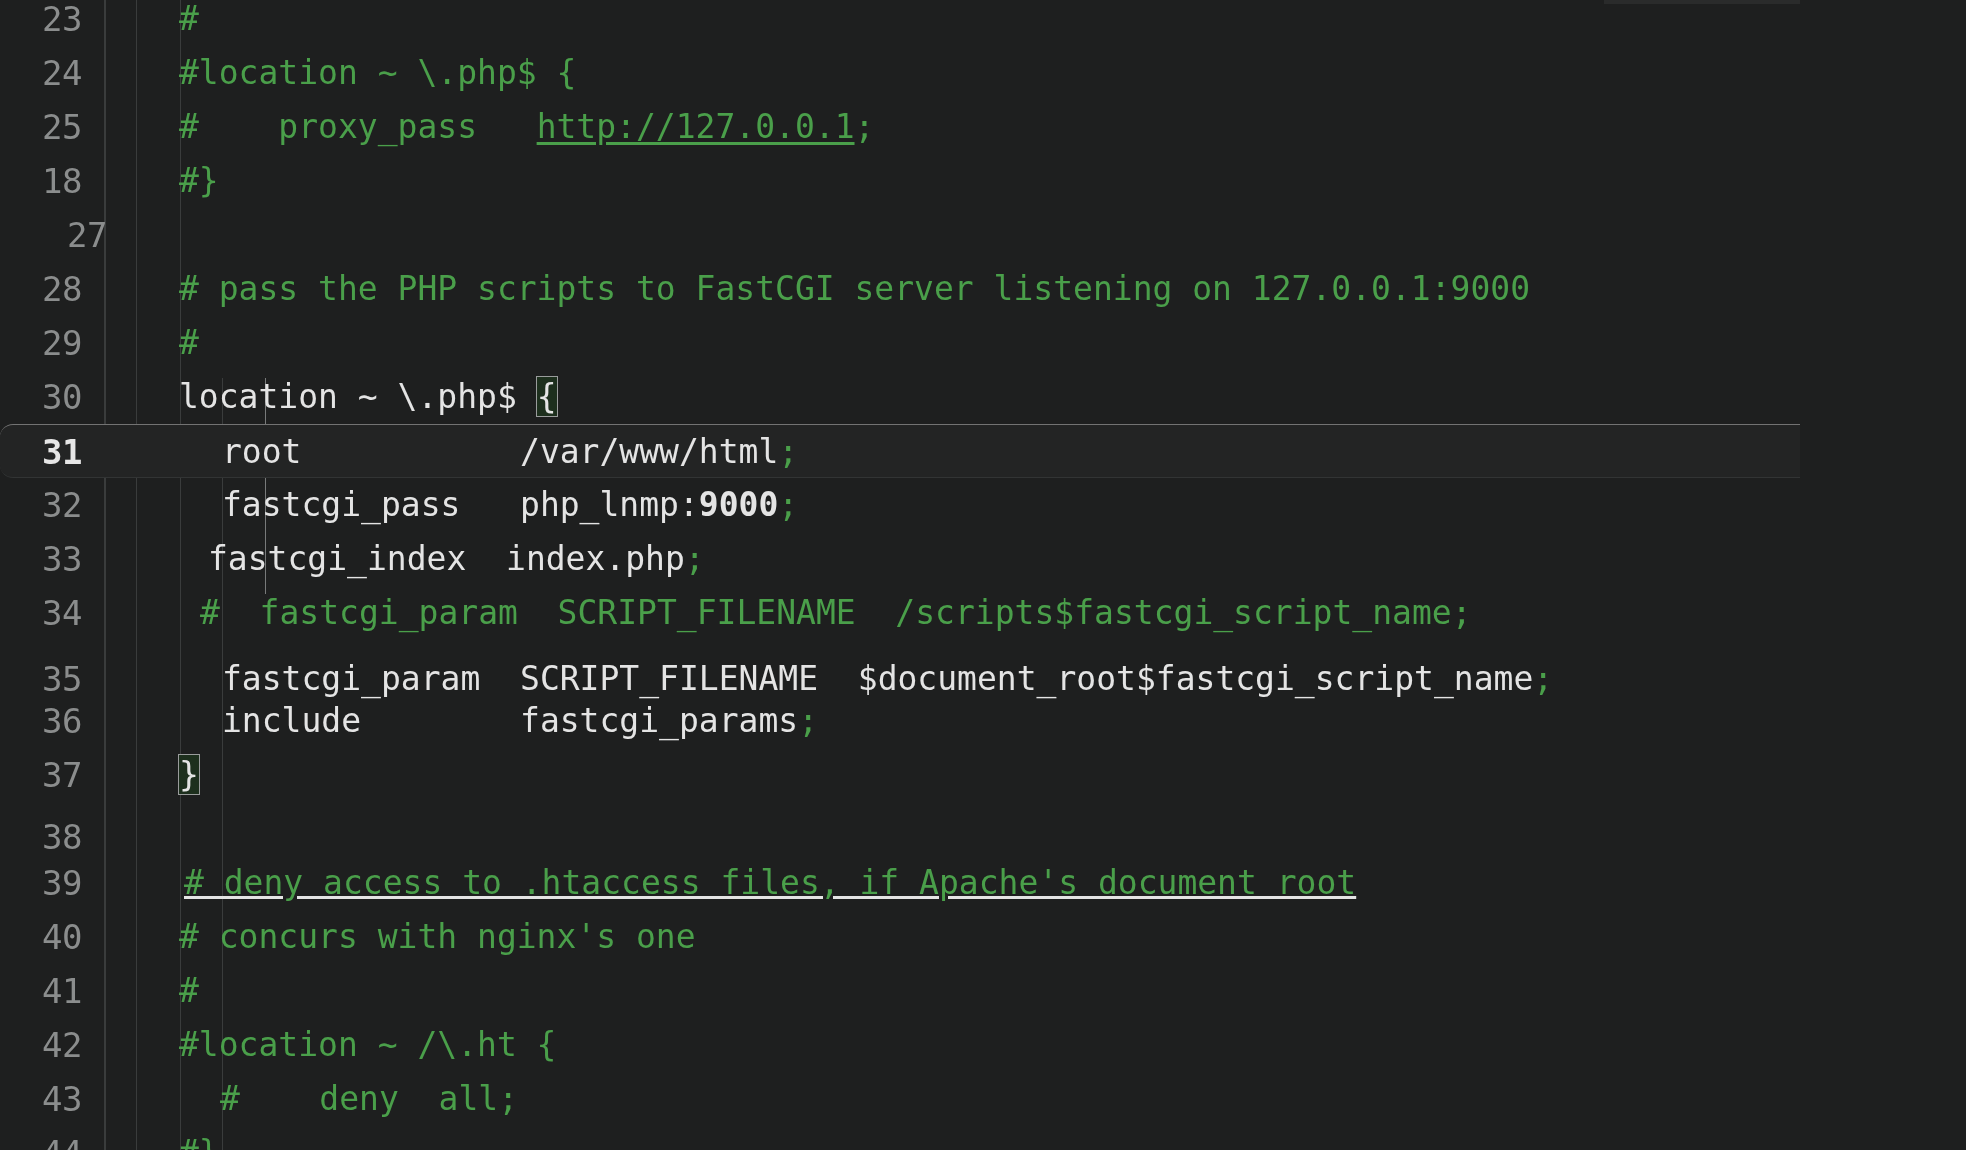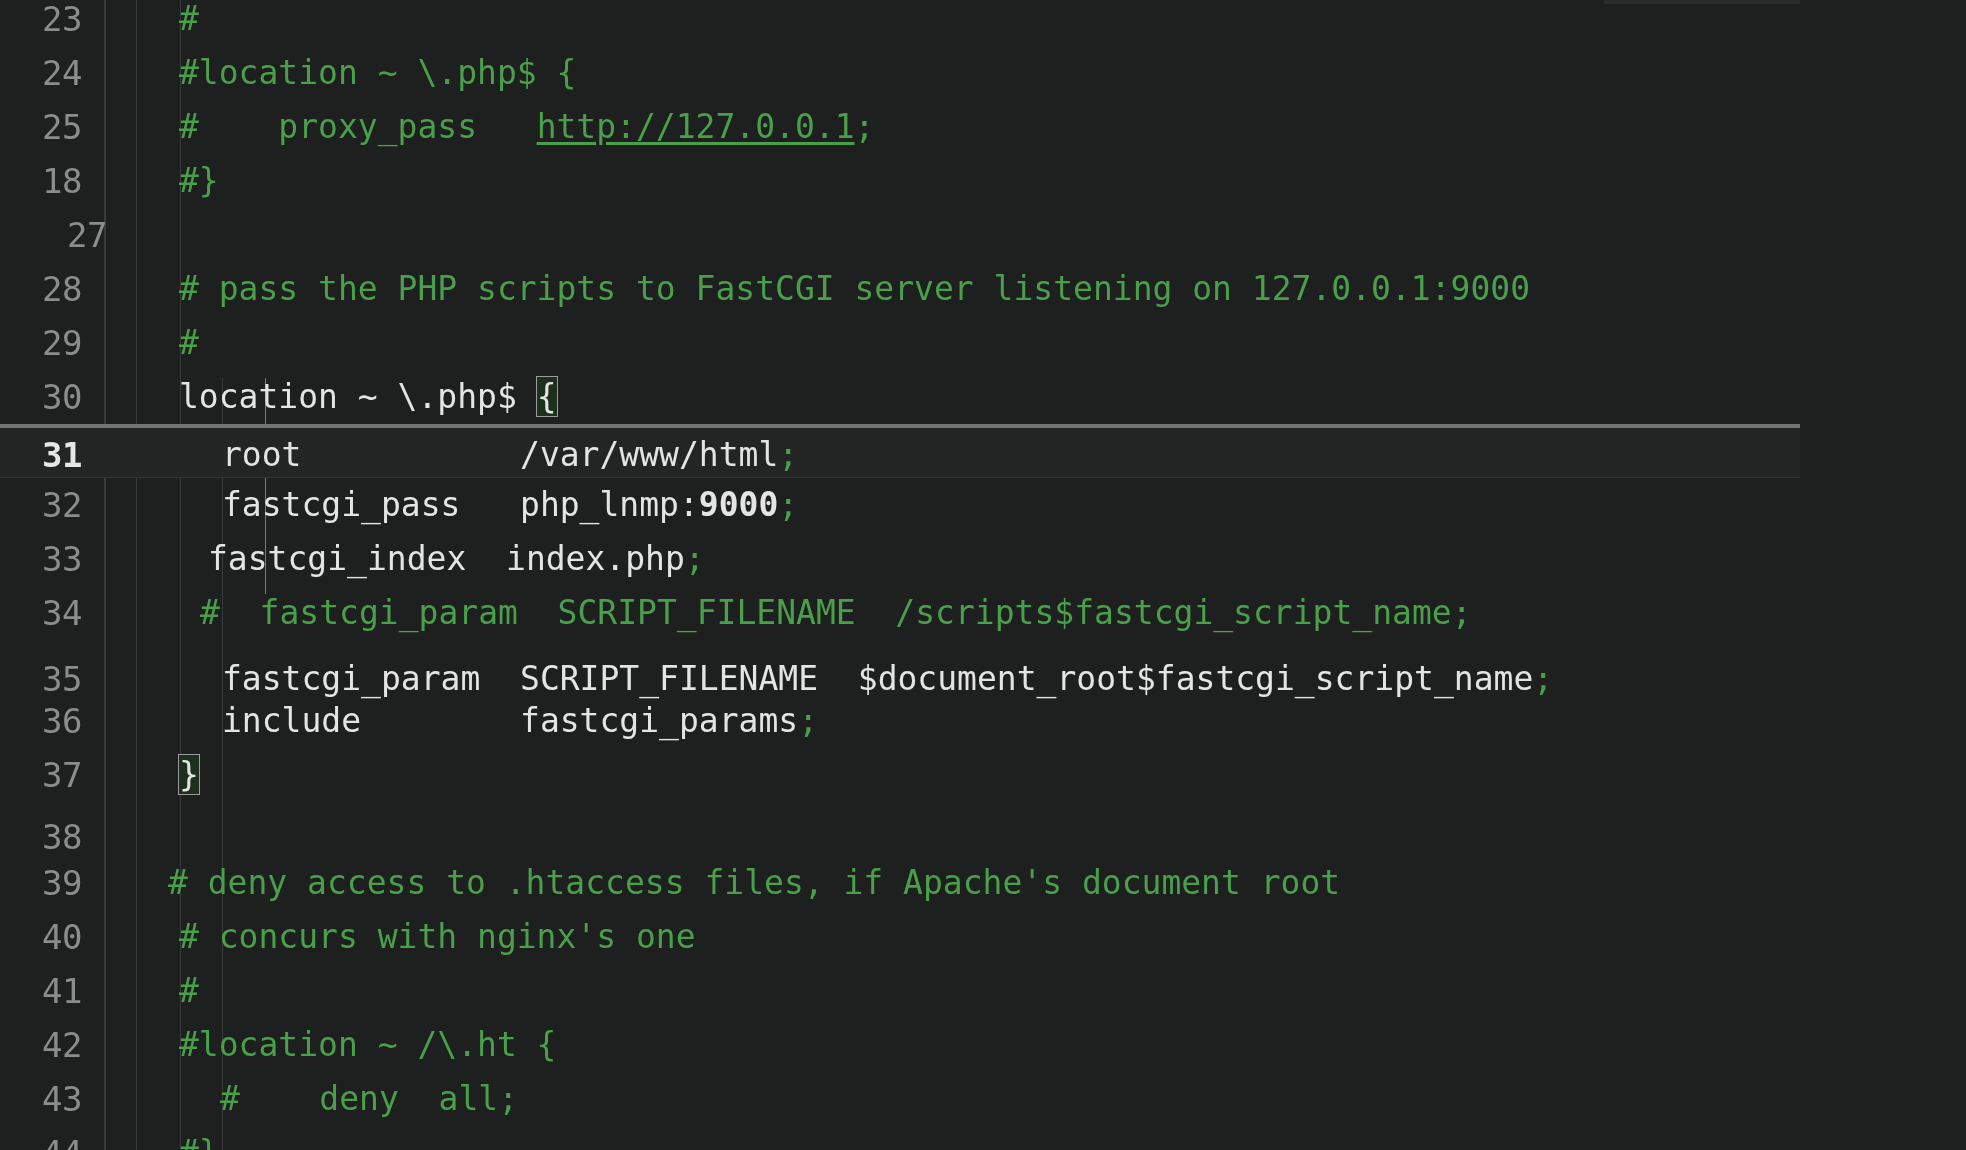--- a/index.html
+++ b/index.html
@@ -50,22 +50,23 @@
 
   .linerow {
     position: absolute;
     left: 0;
     width: 1966px;
     height: 54px;
     box-sizing: border-box;
   }
   .linerow.active {
     background: #232424;
-    border-top: 4px solid #737373;
+    border-top: 1px solid #737373;
     border-bottom: 1px solid #323434;
+    border-radius: 13px;
   }
 
   .lineno {
     position: absolute;
     left: 0;
     top: 0;
     width: 82px;
     text-align: right;
     color: #8b8d8d;
     font-size: 34px;
@@ -191,21 +192,21 @@
       <div class="linerow" style="top: 748px;">
         <div class="lineno">37</div>
         <div class="code" style="left: 179px;"><span class="brk">}</span></div>
       </div>
       <div class="linerow" style="top: 802px; margin-top: 8px;">
         <div class="lineno">38</div>
         <div class="code" style="left: 136px;"></div>
       </div>
       <div class="linerow" style="top: 856px;">
         <div class="lineno">39</div>
-        <div class="code" style="left: 168px;"><span class="cmt"># deny access to .htaccess files, if Apache's document root</span></div>
+        <div class="code" style="left: 184px; text-decoration: underline;"><span class="cmt"># deny access to .htaccess files, if Apache's document root</span></div>
       </div>
       <div class="linerow" style="top: 910px;">
         <div class="lineno">40</div>
         <div class="code" style="left: 179px;"><span class="cmt"># concurs with nginx's one</span></div>
       </div>
       <div class="linerow" style="top: 964px;">
         <div class="lineno">41</div>
         <div class="code" style="left: 179px;"><span class="cmt">#</span></div>
       </div>
       <div class="linerow" style="top: 1018px;">

